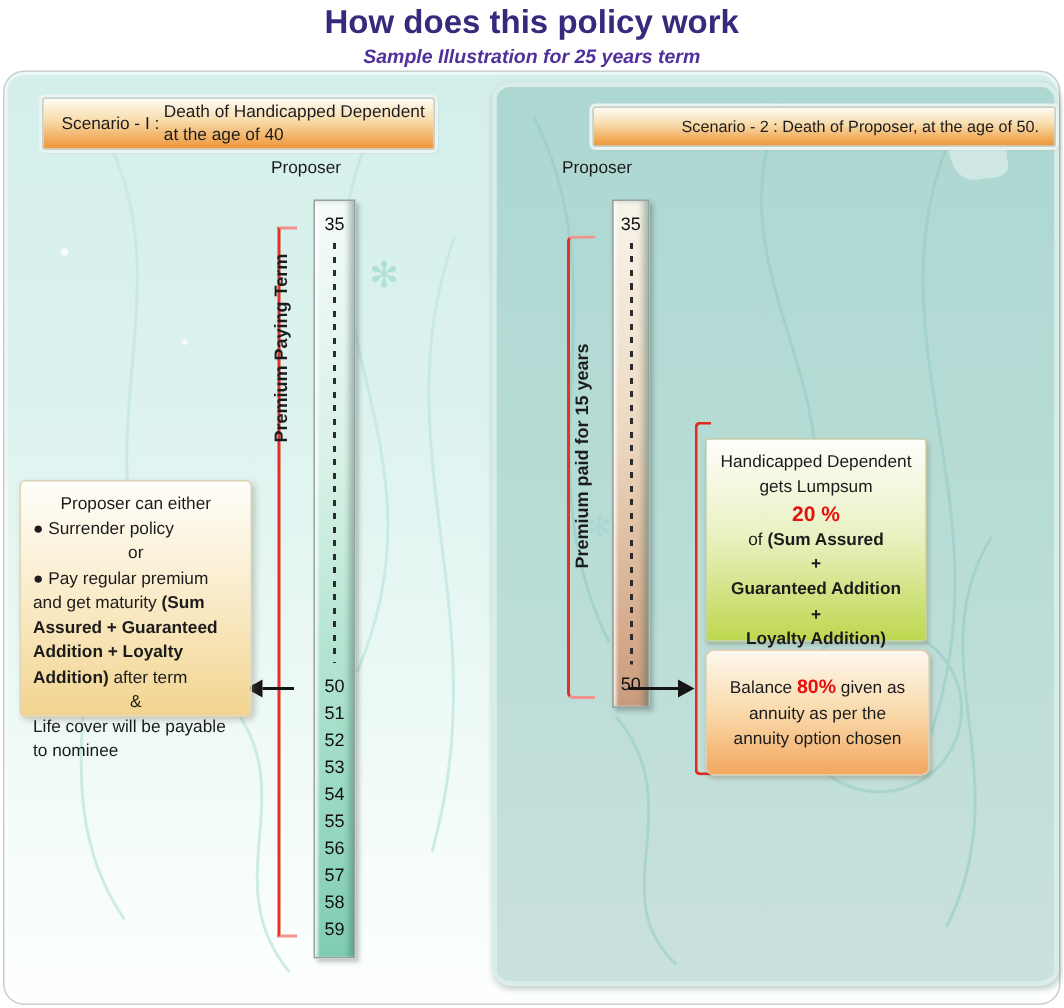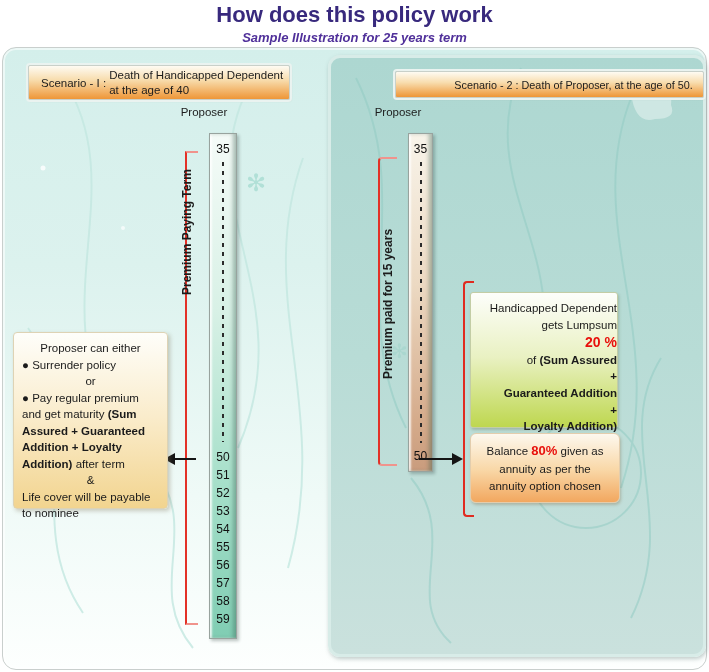--- a/index.html
+++ b/index.html
@@ -91,38 +91,38 @@
   .vlabel-right { left:381px; top:228px; height:152px; width:16px; }
 
   
   .arrow-line { position:absolute; height:2px; background:#151515; }
   .arrow-head { position:absolute; width:0; height:0; border-top:6px solid transparent; border-bottom:6px solid transparent; }
   .head-left  { border-right:11px solid #151515; }
   .head-right { border-left:11px solid #151515; }
 
   
   .note-box {
-    position:absolute; left:13px; top:332px; width:155px; height:177px; box-sizing:border-box;
+    position:absolute; left:13px; top:320px; width:155px; height:158px; box-sizing:border-box;
     background:linear-gradient(180deg,#fefefa 0%, #faeccb 48%, #f2d48f 100%);
     border:1px solid #ded3b4; border-radius:4px; box-shadow:2px 2px 4px rgba(120,110,80,.35);
     font-size:11.5px; line-height:1.44; padding:7px 8px; color:#1b1b1b;
   }
   .tc { text-align:center; }
   .b  { font-weight:bold; }
 
   .lumpsum-box {
     position:absolute; left:470px; top:292px; width:148px; height:136px; box-sizing:border-box;
     background:linear-gradient(180deg,#fdfefb 0%, #e9f1c2 48%, #bed74f 100%);
     border:1px solid #c3cda5; border-radius:3px; box-shadow:1px 2px 3px rgba(90,100,60,.3);
-    text-align:right; font-size:11.5px; line-height:1.45; padding-top:7px; color:#1b1b1b;
+    text-align:center; font-size:11.5px; line-height:1.45; padding-top:7px; color:#1b1b1b;
   }
   .pct20 { color:#e8100c; font-weight:bold; font-size:14px; line-height:1.3; }
 
   .annuity-box {
-    position:absolute; left:470px; top:433px; width:150px; height:70px; box-sizing:border-box;
+    position:absolute; left:470px; top:433px; width:150px; height:84px; box-sizing:border-box;
     background:linear-gradient(180deg,#fdf8ee 0%, #f9d8a8 52%, #f2a75f 100%);
     border:1px solid #e3cdad; border-radius:6px; box-shadow:1px 2px 3px rgba(120,90,50,.3);
     display:flex; align-items:center; justify-content:center; text-align:center;
     font-size:11.5px; line-height:1.5; padding:4px 9px; color:#1b1b1b;
   }
   .pct80 { color:#e8100c; font-weight:bold; font-size:13px; }
 </style>
 </head>
 <body>
 

